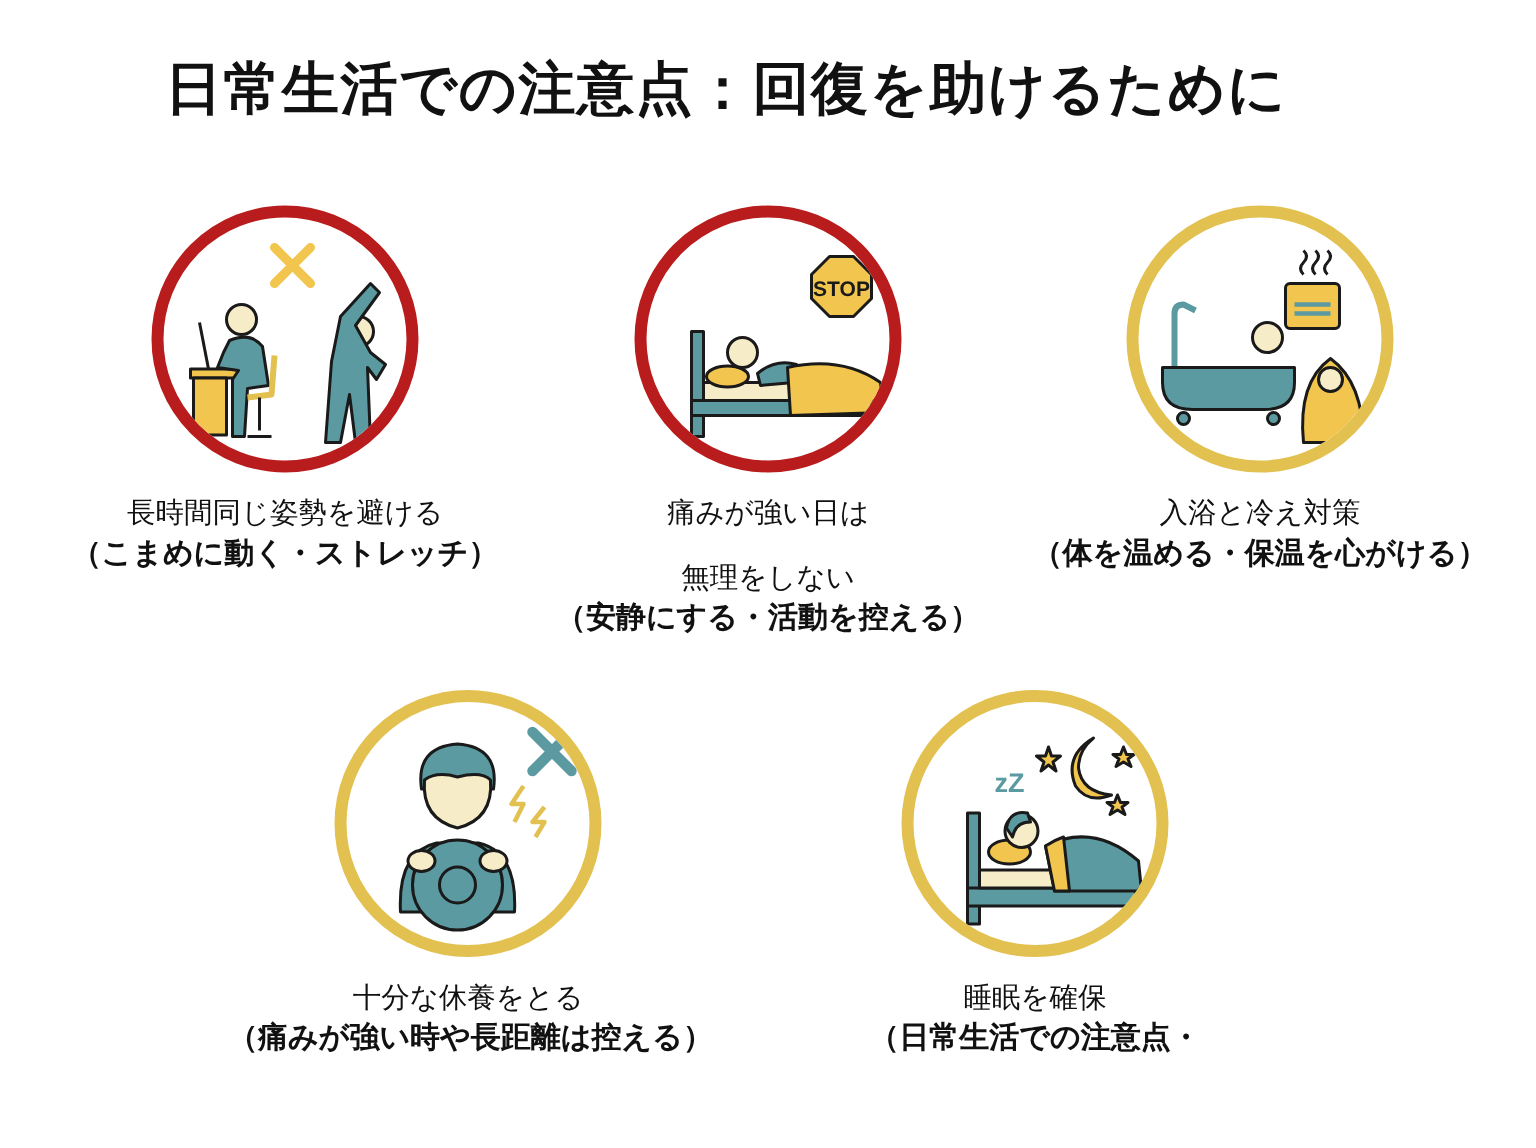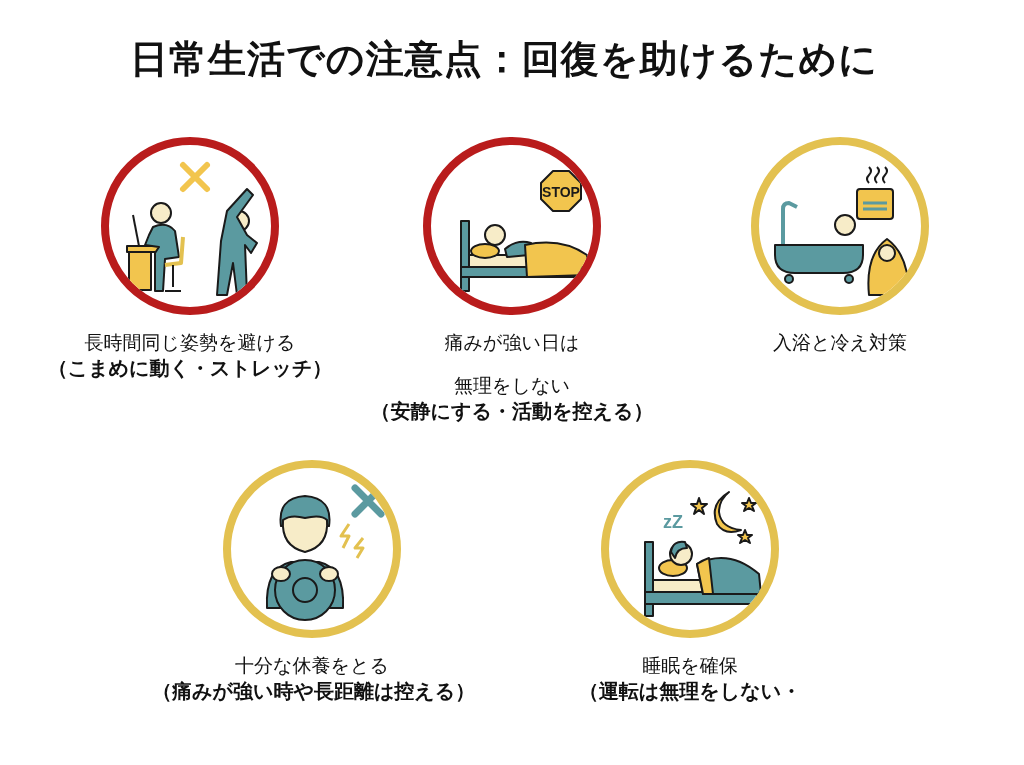--- a/index.html
+++ b/index.html
@@ -3,21 +3,21 @@
 <meta charset="utf-8">
 <style>
   html, body { margin: 0; padding: 0; }
   body {
     width: 1024px; height: 765px; background: #ffffff; overflow: hidden;
     font-family: "DejaVu Sans", "Liberation Sans", sans-serif; color: #1a1a1a;
     position: relative;
   }
   .title {
     position: absolute; left: 0; top: 34px; width: 968px; text-align: center;
-    font-size: 38px; font-weight: bold; letter-spacing: 1px; color: #111; padding-left: 20px;
+    font-size: 38px; font-weight: bold; letter-spacing: 1px; color: #111;
   }
   .item { position: absolute; text-align: center; }
   .circle {
     width: 178px; height: 178px; border-radius: 50%; box-sizing: border-box;
     border: 8px solid #b91c1c; background: #fff; margin: 0 auto; position: relative; overflow: hidden;
   }
   .circle.gold { border-color: #e3c150; }
   .circle svg { position: absolute; left: 0; top: 0; width: 168px; height: 168px; }
   .label { font-weight: normal; font-size: 19px; line-height: 27px; color: #111; margin-top: 14px; white-space: nowrap; text-align: center; }
   .sub { font-weight: bold; font-size: 20px; line-height: 25px; color: #111; white-space: nowrap; }
@@ -81,20 +81,21 @@
         <circle cx="86" cy="80" r="10" fill="#f7ecc8"></circle>
         <path d="M16 100 H104 V110 Q104 128 84 128 H36 Q16 128 16 110 Z" fill="#5b9aa0"></path>
         <circle cx="30" cy="134" r="4" fill="#5b9aa0"></circle>
         <circle cx="90" cy="134" r="4" fill="#5b9aa0"></circle>
         <path d="M110 150 Q106 110 128 94 Q150 110 150 150 Z" fill="#f2c54e"></path>
         <circle cx="128" cy="108" r="8" fill="#f7ecc8"></circle>
       </g>
     </svg>
   </div>
   <div class="label">入浴と冷え対策</div>
+  <div class="sub">（体を温める・保温を心がける）</div>
 </div>
 
 <div class="item" style="left:152px; top:460px; width:320px;">
   <div class="circle gold">
     <svg viewBox="0 0 168 168">
       <g stroke="#1a1a1a" stroke-width="2" stroke-linejoin="round">
         <path d="M124 20 L150 46 M150 20 L124 46" stroke="#5b9aa0" stroke-width="7" stroke-linecap="round"></path>
         <path d="M118 56 l-8 12 h8 l-6 12 M132 70 l-8 10 h8 l-6 10" fill="none" stroke="#e3c150" stroke-width="3"></path>
         <path d="M50 58 Q46 30 74 28 Q102 30 98 58 Z" fill="#5b9aa0"></path>
         <path d="M52 52 Q60 46 74 50 Q90 46 96 52 Q98 78 74 84 Q50 78 52 52 Z" fill="#f7ecc8"></path>
@@ -125,14 +126,14 @@
         <rect x="44" y="112" width="50" height="12" fill="#f7ecc8"></rect>
         <ellipse cx="64" cy="100" rx="14" ry="8" fill="#f2c54e"></ellipse>
         <circle cx="72" cy="86" r="11" fill="#f7ecc8"></circle>
         <path d="M62 84 Q64 72 76 74 L78 80 Q68 80 66 90 Z" fill="#5b9aa0"></path>
         <path d="M88 96 Q120 80 150 106 L152 126 L94 126 Z" fill="#5b9aa0"></path>
         <path d="M88 96 Q94 92 100 90 L104 126 L94 126 Z" fill="#f2c54e"></path>
       </g>
     </svg>
   </div>
   <div class="label">睡眠を確保</div>
-  <div class="sub">（運転は無理をしない・</div>
+  <div class="sub">（日常生活での注意点・</div>
 </div>
 
 </body></html>

